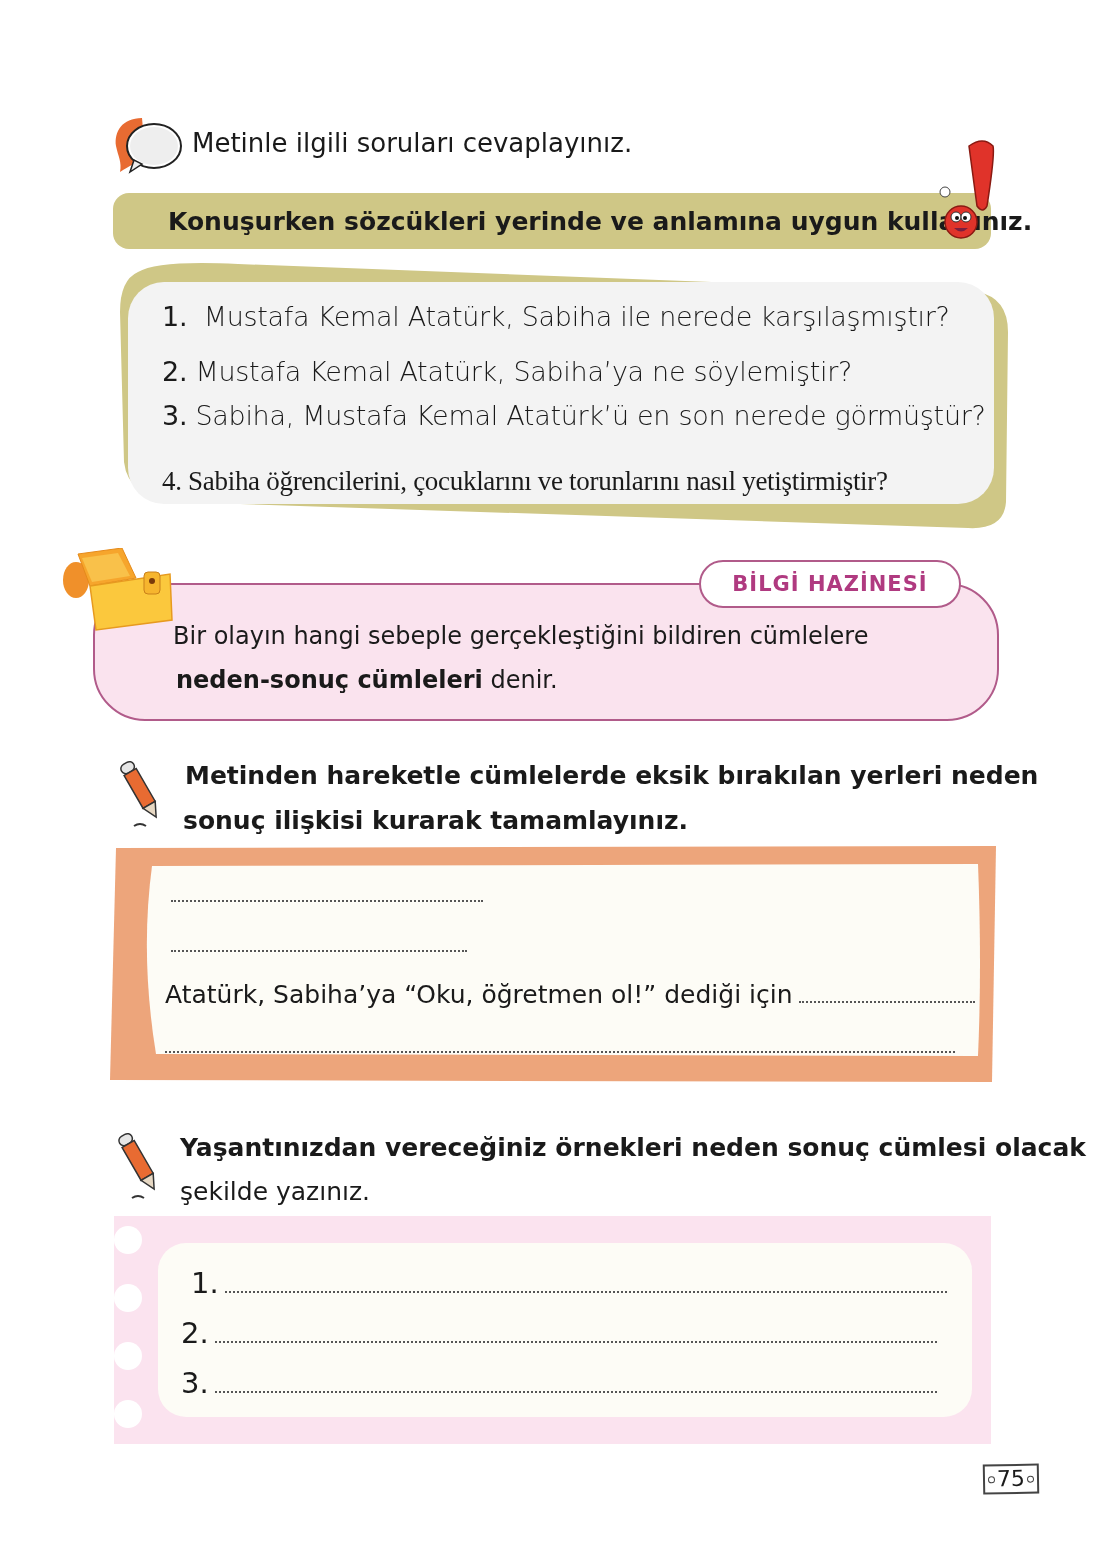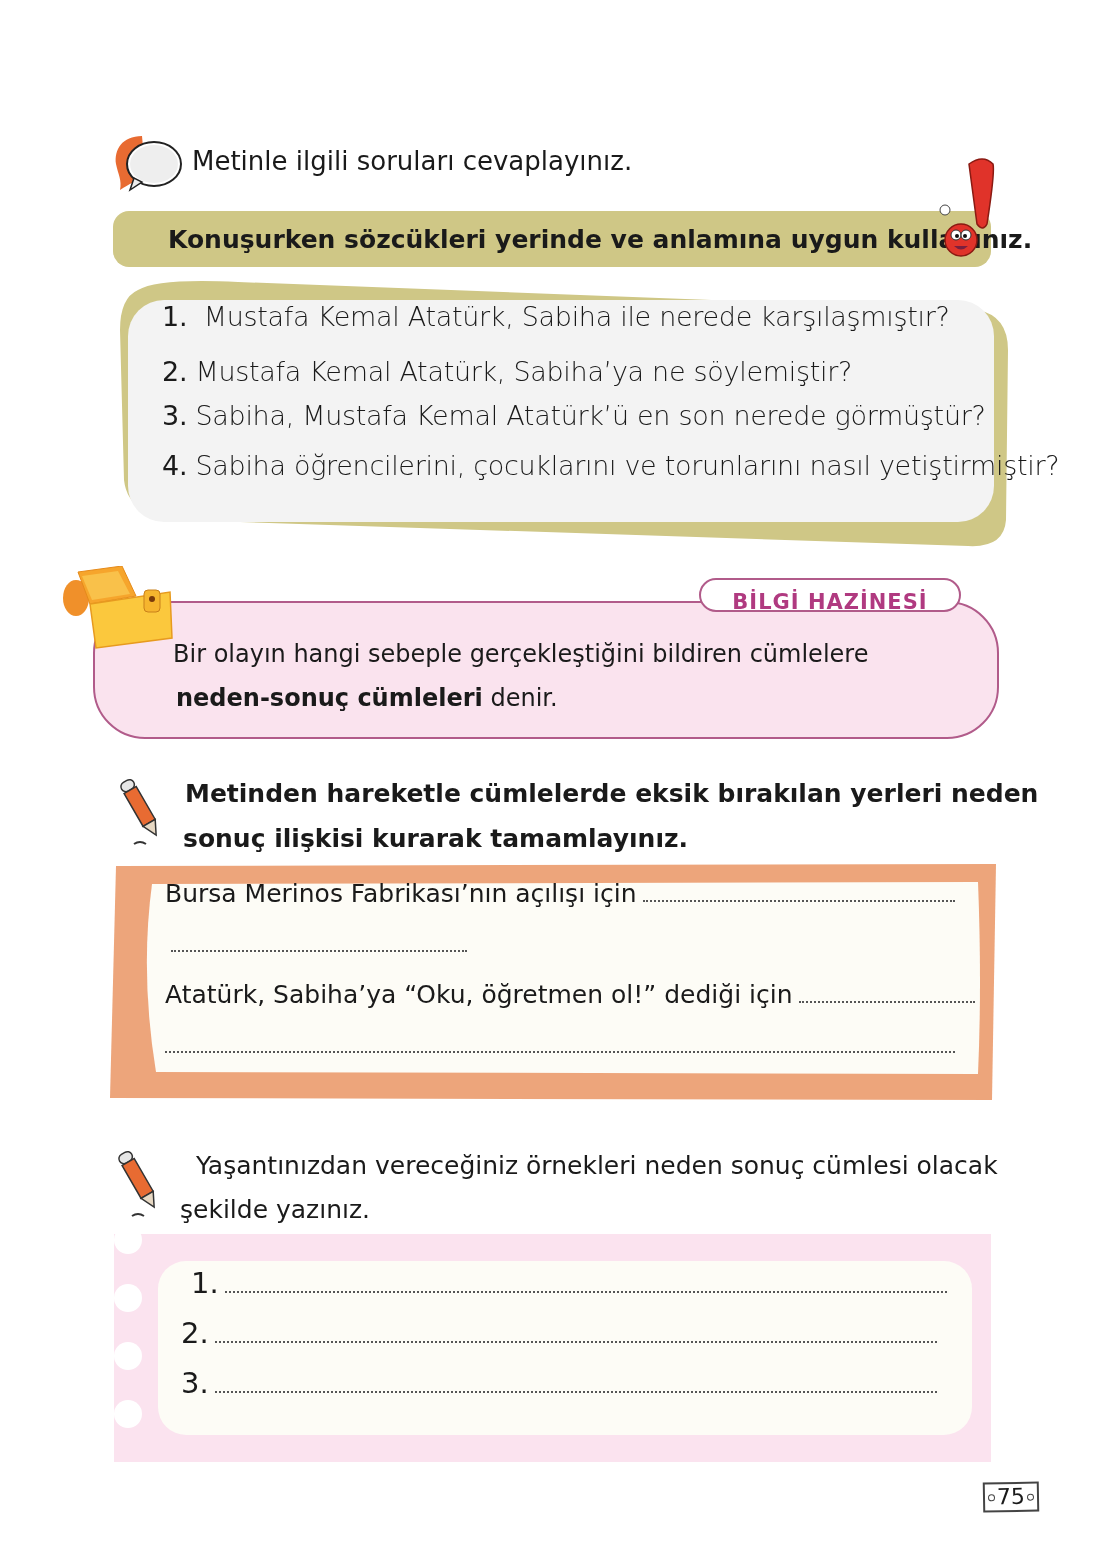--- a/index.html
+++ b/index.html
@@ -1,39 +1,39 @@
 <!DOCTYPE html>
 <html><head>
 <meta charset="utf-8">
 <style>
   html,body{margin:0;padding:0;background:#ffffff;}
   body{width:1106px;height:1560px;position:relative;overflow:hidden;font-family:"DejaVu Sans","Liberation Sans",sans-serif;color:#1a1a1a;}
-  .abs{position:absolute;margin-top:18px;}
+  .abs{position:absolute;}
   
   #s1-title{left:192px;top:128px;font-size:26px;}
   #rule-bar{left:113px;top:193px;width:878px;height:56px;background:#cfc786;border-radius:16px;}
   #rule-text{left:168px;top:207px;font-size:25px;font-weight:bold;white-space:nowrap;}
   #q-back{left:118px;top:262px;width:890px;height:270px;}
   #q-card{left:128px;top:282px;width:866px;height:222px;background:#f3f3f3;border-radius:36px;}
   .q-item{position:absolute;left:162px;font-size:27px;white-space:nowrap;font-family:"DejaVu Sans",sans-serif;font-weight:300;letter-spacing:-0.3px;}
   .q-num{font-weight:normal;}
   
   #info-box{left:93px;top:583px;width:906px;height:138px;background:#fae3ee;border:2px solid #b15b8a;border-radius:52px;box-sizing:border-box;}
-  #info-tag{left:699px;top:560px;width:262px;height:34px;background:#ffffff;border:2px solid #b15b8a;border-radius:24px;box-sizing:border-box;text-align:center;line-height:44px;color:#b03a80;font-weight:bold;font-size:21px;letter-spacing:1px;}
+  #info-tag{left:699px;top:560px;width:262px;height:48px;background:#ffffff;border:2px solid #b15b8a;border-radius:24px;box-sizing:border-box;text-align:center;line-height:44px;color:#b03a80;font-weight:bold;font-size:21px;letter-spacing:1px;}
   #info-line1{left:173px;top:622px;font-size:24px;white-space:nowrap;}
   #info-line2{left:176px;top:666px;font-size:24px;white-space:nowrap;}
   #info-line2 b{font-weight:bold;}
   
   #s3-l1{left:185px;top:761px;font-size:25px;font-weight:bold;white-space:nowrap;}
   #s3-l2{left:183px;top:806px;font-size:25px;font-weight:bold;white-space:nowrap;}
   #fill-frame{left:110px;top:846px;width:888px;height:236px;}
   .fill-line{position:absolute;left:165px;font-size:25px;white-space:nowrap;}
   .dots{display:inline-block;border-bottom:2px dotted #555;height:1px;vertical-align:baseline;margin-left:6px;}
   
-  #s4-l1{left:196px;top:1133px;font-size:25px;font-weight:normal;white-space:nowrap;}
+  #s4-l1{left:180px;top:1133px;font-size:25px;font-weight:bold;white-space:nowrap;}
   #s4-l2{left:180px;top:1177px;font-size:25px;font-weight:normal;white-space:nowrap;}
   #note-bg{left:114px;top:1216px;width:877px;height:228px;background:#fbe3ef;}
   .hole{position:absolute;width:28px;height:28px;border-radius:50%;background:#ffffff;left:114px;}
   #note-card{left:158px;top:1243px;width:814px;height:174px;background:#fdfcf6;border-radius:28px;}
   .ex-line{position:absolute;font-size:29px;white-space:nowrap;}
   
   #page-num{left:983px;top:1464px;width:56px;height:30px;border:2px solid #444;box-sizing:border-box;text-align:center;font-size:22px;line-height:26px;transform:rotate(-1deg);}
   #page-num .dot{position:absolute;top:10px;width:5px;height:5px;border:1.5px solid #444;border-radius:50%;}
 </style>
 </head>
@@ -66,21 +66,21 @@
 
 <div class="abs" id="q-back">
   <svg width="890" height="270" viewBox="0 0 890 270">
     <path d="M20 10 Q40 -2 120 2 L860 30 Q890 36 890 70 L888 240 Q886 268 850 266 L60 240 Q10 236 6 200 L2 50 Q2 18 20 10 Z" fill="#cfc786"></path>
   </svg>
 </div>
 <div id="q-card" class="abs"></div>
 <div class="q-item" style="top:301px;"><span class="q-num">1.</span>&nbsp; <span>Mustafa Kemal Atatürk, Sabiha ile nerede karşılaşmıştır?</span></div>
 <div class="q-item" style="top:350px;margin-top:6px;"><span class="q-num">2.</span> <span>Mustafa Kemal Atatürk, Sabiha’ya ne söylemiştir?</span></div>
 <div class="q-item" style="top:400px;"><span class="q-num">3.</span> <span>Sabiha, Mustafa Kemal Atatürk’ü en son nerede görmüştür?</span></div>
-<div class="q-item" style="top:450px;"><span class="q-num">4.</span> <span>Sabiha öğrencilerini, çocuklarını ve torunlarını nasıl yetiştirmiştir?</span></div>
+<div class="q-item" style="top:466px;font-family:Liberation Serif, serif;"><span class="q-num">4.</span> <span>Sabiha öğrencilerini, çocuklarını ve torunlarını nasıl yetiştirmiştir?</span></div>
 
 <div id="info-box" class="abs"></div>
 <div id="info-tag" class="abs">BİLGİ HAZİNESİ</div>
 <div class="abs" style="left:60px;top:548px;width:118px;height:84px;">
   <svg width="118" height="84" viewBox="0 0 118 84">
     <ellipse cx="16" cy="32" rx="13" ry="18" fill="#f0902a"></ellipse>
     <path d="M18 6 L62 0 L76 30 L30 38 Z" fill="#f6a52c" stroke="#e58a1a" stroke-width="1"></path>
     <path d="M22 10 L58 5 L70 28 L32 34 Z" fill="#f9c14a"></path>
     <path d="M30 38 L110 26 L112 72 L36 82 Z" fill="#fbc83d" stroke="#e79a1f" stroke-width="1.5"></path>
     <rect x="84" y="24" width="16" height="22" rx="4" fill="#f6b52e" stroke="#c9801a" stroke-width="1"></rect>
@@ -102,21 +102,21 @@
 </div>
 <div id="s3-l1" class="abs">Metinden hareketle cümlelerde eksik bırakılan yerleri neden</div>
 <div id="s3-l2" class="abs">sonuç ilişkisi kurarak tamamlayınız.</div>
 
 <div id="fill-frame" class="abs">
   <svg width="888" height="236" viewBox="0 0 888 236">
     <path d="M6 2 L886 0 L882 236 L0 234 Z" fill="#eda57b"></path>
     <path d="M42 20 L868 18 Q872 120 868 210 L46 208 Q30 110 42 20 Z" fill="#fdfcf6"></path>
   </svg>
 </div>
-<div class="fill-line" style="top:879px;"><span>Bursa Merinos Fabrikası’nın açılışı için</span><span class="dots" style="width:312px;"></span></div>
+<div class="fill-line" style="top:879px;"><span class="dots" style="width:312px;"></span></div>
 <div class="fill-line" style="top:929px;"><span class="dots" style="width:296px;"></span></div>
 <div class="fill-line" style="top:980px;"><span>Atatürk, Sabiha’ya “Oku, öğretmen ol!” dediği için</span><span class="dots" style="width:176px;"></span></div>
 <div class="fill-line" style="top:1030px;"><span></span><span class="dots" style="width:790px;margin-left:0;"></span></div>
 
 <div class="abs" style="left:116px;top:1128px;width:52px;height:76px;">
   <svg width="52" height="76" viewBox="0 0 52 76">
     <g transform="rotate(-30 26 38)">
       <rect x="18" y="2" width="14" height="10" rx="5" fill="#e6e6e6" stroke="#333" stroke-width="1.5"></rect>
       <rect x="18" y="12" width="14" height="38" fill="#e86b32" stroke="#333" stroke-width="1.5"></rect>
       <path d="M18 50 L32 50 L25 64 Z" fill="#e7d8c3" stroke="#333" stroke-width="1.5"></path>

